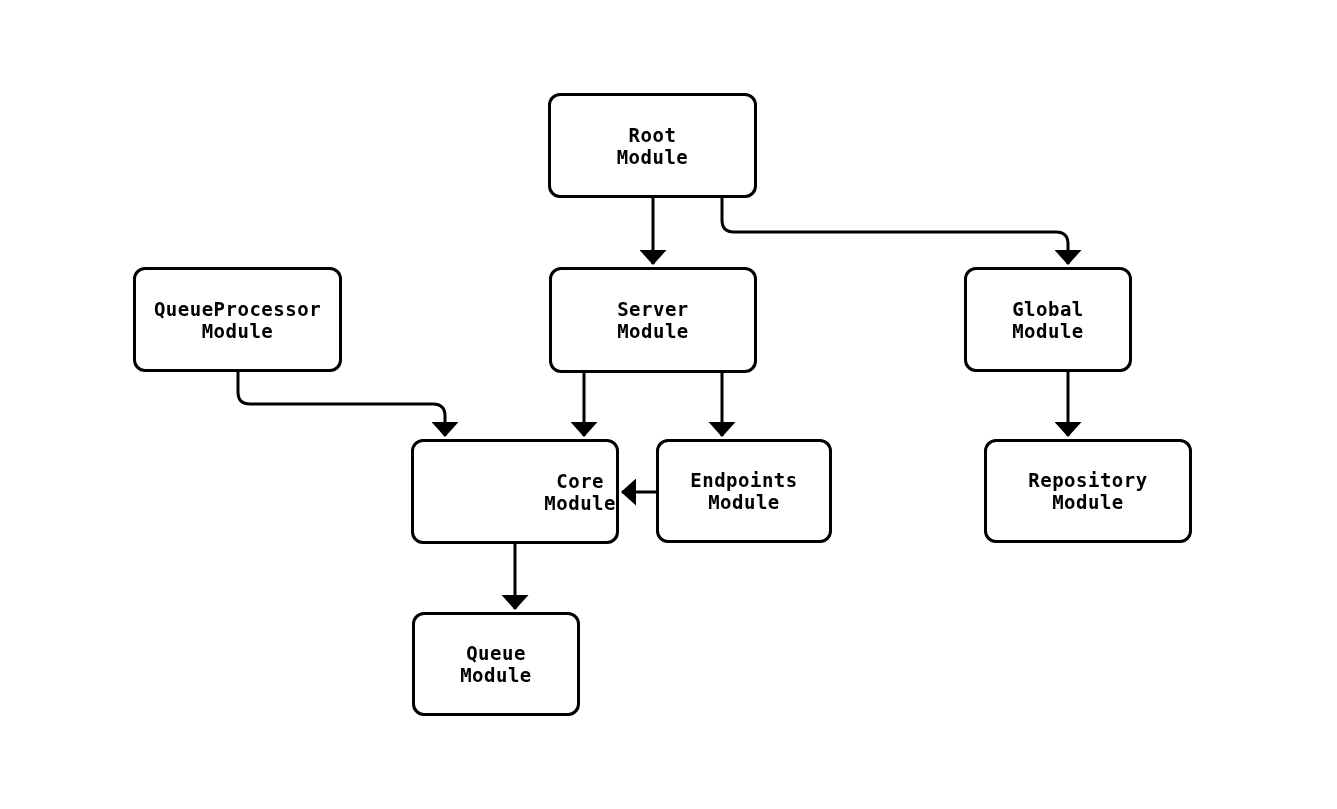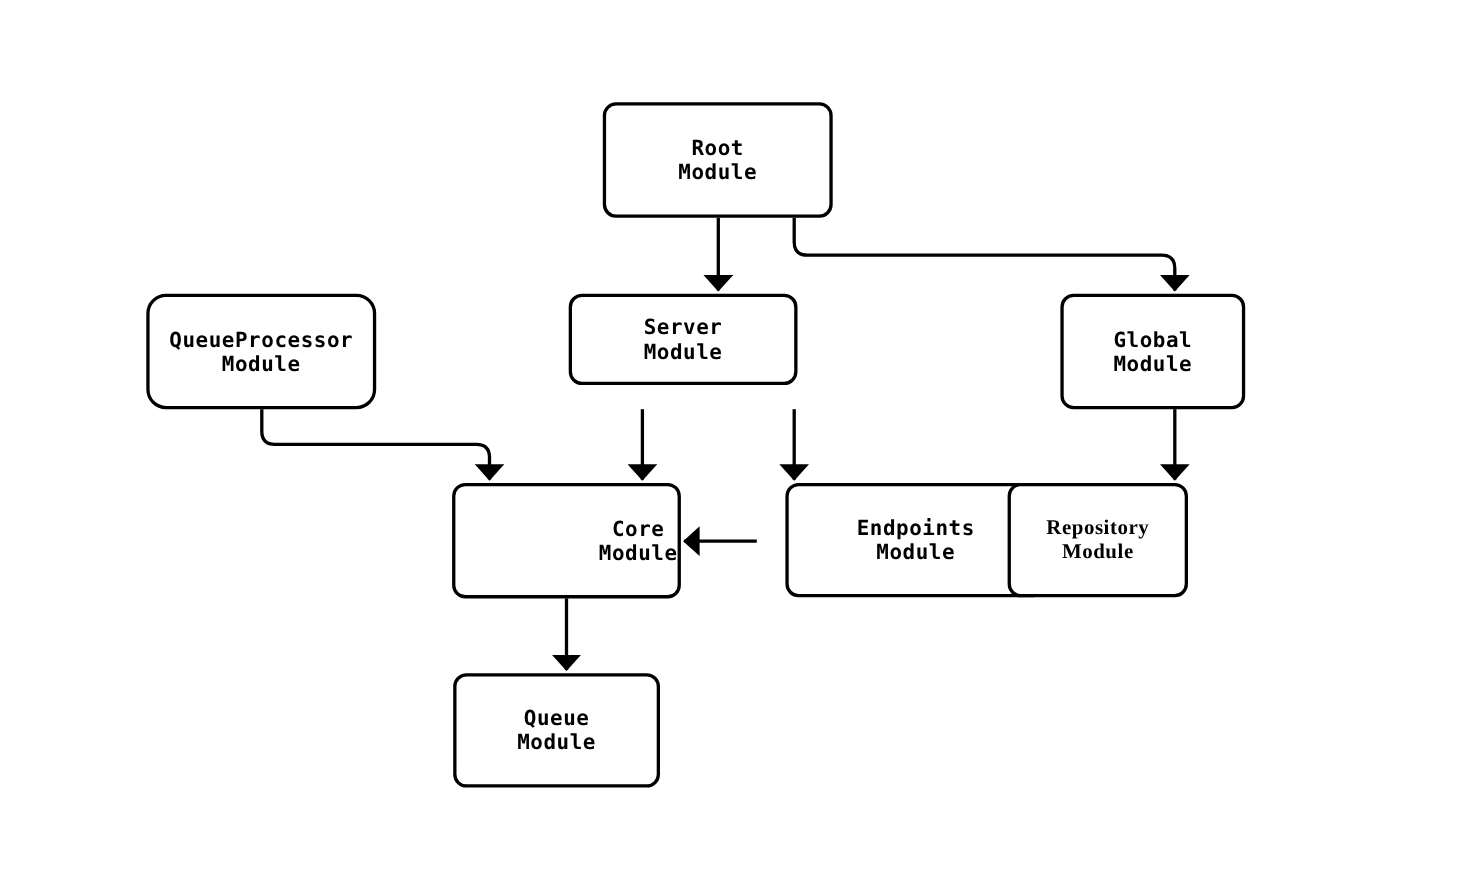--- a/index.html
+++ b/index.html
@@ -66,42 +66,42 @@
         <path class="edge-path" d="M688,492 L622,492" marker-end="url(#arrowhead)"></path>
         <path class="edge-path" d="M1068,372 L1068,436" marker-end="url(#arrowhead)"></path>
         <path class="edge-path" d="M515,544 L515,609" marker-end="url(#arrowhead)"></path>
       </g>
   </svg>
   <div id="nodes">
       <div class="node" style="left: 548px; top: 93px; width: 209px; height: 105px;">
         <span class="node-label">Root
 Module</span>
       </div>
-      <div class="node" style="left: 133px; top: 267px; width: 209px; height: 105px; border-radius: 18px;">
+      <div class="node" style="left: 133px; top: 267px; width: 209px; height: 105px;">
         <span class="node-label">QueueProcessor
 Module</span>
       </div>
-      <div class="node" style="left: 517px; top: 267px; width: 208px; height: 83px;">
+      <div class="node" style="left: 549px; top: 267px; width: 208px; height: 106px;">
         <span class="node-label">Server
 Module</span>
       </div>
       <div class="node" style="left: 964px; top: 267px; width: 168px; height: 105px;">
         <span class="node-label">Global
 Module</span>
       </div>
       <div class="node" style="left: 411px; top: 439px; width: 208px; height: 105px; justify-content: flex-end;">
         <span class="node-label">Core
 Module</span>
       </div>
-      <div class="node" style="left: 714px; top: 439px; width: 237px; height: 104px;">
+      <div class="node" style="left: 656px; top: 439px; width: 176px; height: 104px;">
         <span class="node-label">Endpoints
 Module</span>
       </div>
-      <div class="node" style="left: 916px; top: 439px; width: 164px; height: 104px; font-family: Liberation Serif, serif;">
+      <div class="node" style="left: 984px; top: 439px; width: 208px; height: 104px;">
         <span class="node-label">Repository
 Module</span>
       </div>
-      <div class="node" style="left: 412px; top: 612px; width: 188px; height: 104px;">
+      <div class="node" style="left: 412px; top: 612px; width: 168px; height: 104px;">
         <span class="node-label">Queue
 Module</span>
       </div>
     </div>
 </div>
 
 </body></html>

